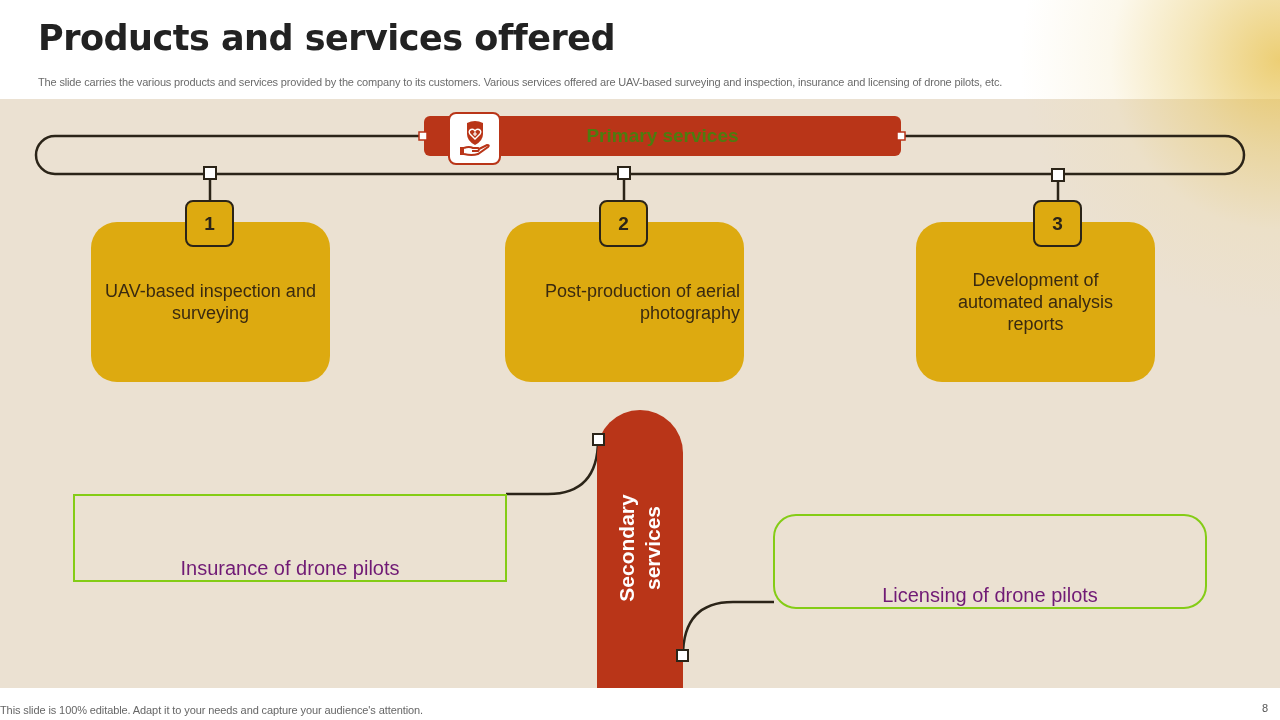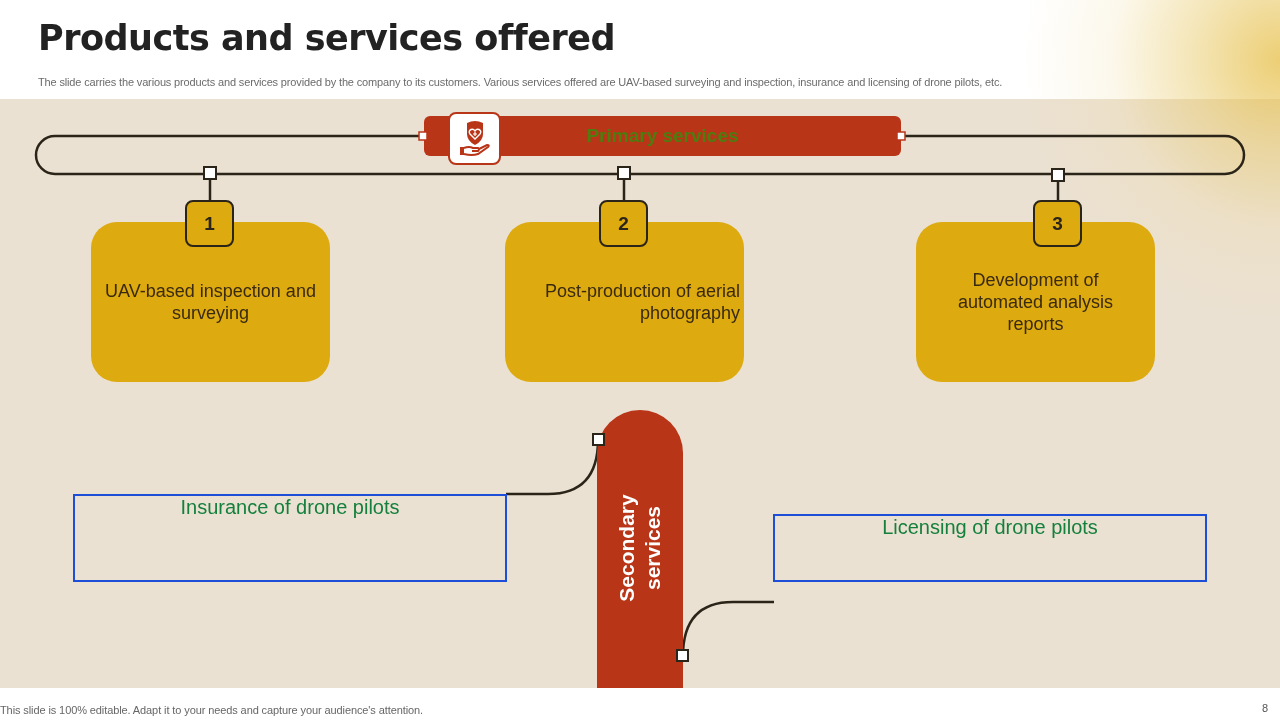--- a/index.html
+++ b/index.html
@@ -24,21 +24,21 @@
     .primary-label { position: absolute; left: 500px; width: 325px; top: 125px; text-align: center; color: #4d7c0f; font-weight: bold; font-size: 19px; }
     .icon-box { position: absolute; left: 448px; top: 112px; width: 53px; height: 53px; background: #ffffff; border: 2px solid #b93518; border-radius: 8px; }
 
     .card { position: absolute; top: 222px; width: 239px; height: 160px; background: #ddaa10; border-radius: 26px; display: flex; align-items: center; justify-content: center; text-align: center; padding: 0 4px; }
     .card-text { font-size: 18px; color: #3a2a10; line-height: 22px; }
     .num-badge { position: absolute; top: 200px; width: 49px; height: 47px; background: #ddaa10; border: 2px solid #2b2418; border-radius: 8px; display: flex; align-items: center; justify-content: center; font-weight: bold; font-size: 19px; color: #2b2418; }
 
     .secondary-pill { position: absolute; left: 597px; top: 410px; width: 86px; height: 278px; background: #b93518; border-radius: 43px 43px 0 0; }
     .secondary-label { position: absolute; left: 640px; top: 548px; transform: translate(-50%, -50%) rotate(-90deg); color: #ffffff; font-weight: bold; font-size: 21px; line-height: 26px; text-align: center; white-space: nowrap; }
 
-    .sec-box { position: absolute; border: 2px solid #1d4ed8; display: flex; align-items: flex-start; justify-content: center; font-size: 20px; color: #15803d; }
+    .sec-box { position: absolute; border: 2px solid #84cc16; display: flex; align-items: flex-end; justify-content: center; font-size: 20px; color: #701a75; }
   </style>
 </head>
 <body>
 
 <div class="header">
   <div class="title">Products and services offered</div>
   <div class="subtitle">The slide carries the various products and services provided by the company to its customers. Various services offered are UAV-based surveying and inspection, insurance and licensing of drone pilots, etc.</div>
 </div>
 
 <div class="canvas"></div>
@@ -100,19 +100,19 @@
 </div>
 
 <svg style="position:absolute;left:0;top:0;width:1280px;height:720px;pointer-events:none">
   <rect x="593" y="434" width="11" height="11" fill="#ffffff" stroke="#2b2418" stroke-width="2"></rect>
   <rect x="677" y="650" width="11" height="11" fill="#ffffff" stroke="#2b2418" stroke-width="2"></rect>
 </svg>
 
 <div class="sec-box" style="left:73px; top:494px; width:434px; height:88px;">
   <span>Insurance of drone pilots</span>
 </div>
-<div class="sec-box" style="left:773px; top:514px; width:434px; height:68px;">
+<div class="sec-box" style="left:773px; top:514px; width:434px; height:95px;border-radius:23px;">
   <span>Licensing of drone pilots</span>
 </div>
 
 <div class="footer"></div>
 <div class="footer-text">This slide is 100% editable. Adapt it to your needs and capture your audience's attention.</div>
 <div class="page-number">8</div>
 
 </body></html>

